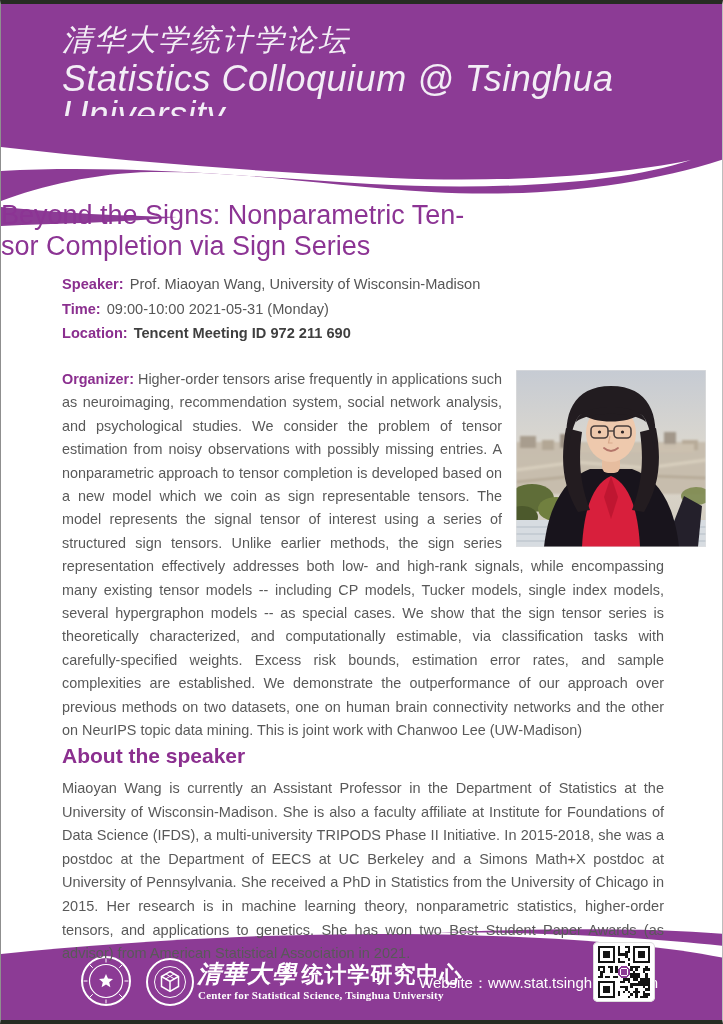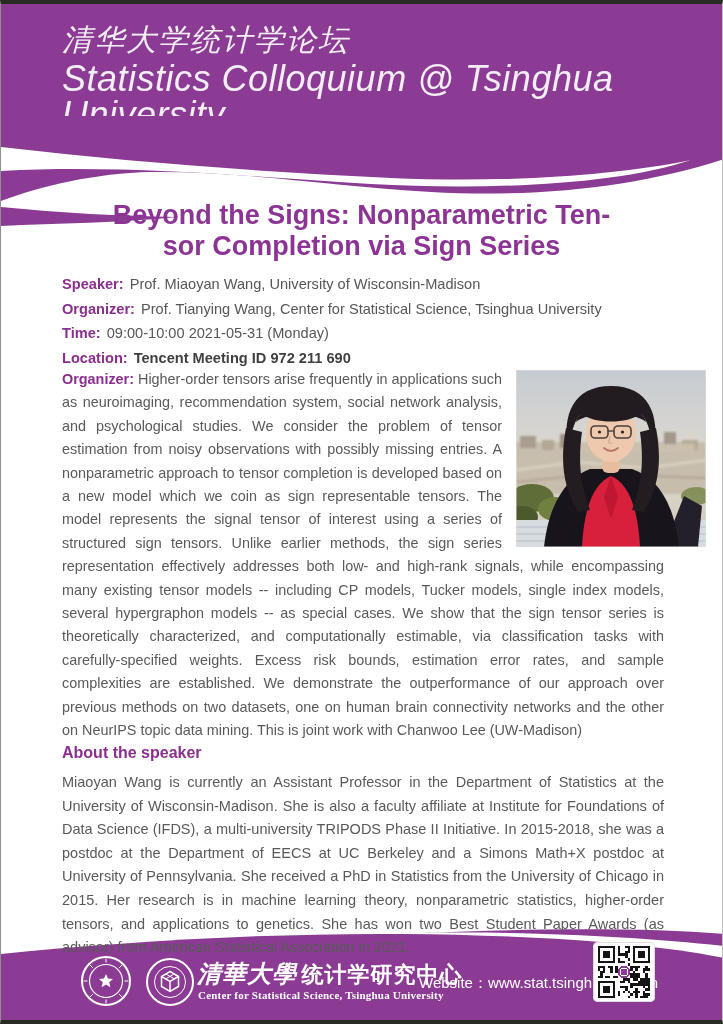--- a/index.html
+++ b/index.html
@@ -16,38 +16,38 @@
   .fill-white{fill:#ffffff;}
 
   
   .header{position:absolute;top:0;left:0;right:0;height:112px;background:var(--brand-purple,#8c3b95);}
   .header-inner{padding:18px 0 0 61px;color:var(--header-text,#f3eef6);font-style:italic;}
   .header-zh{font-size:30px;letter-spacing:2px;line-height:36px;font-weight:400;}
   .header-en{font-size:36px;line-height:36px;font-weight:300;letter-spacing:.5px;margin-top:3px;}
   .header-wave{position:absolute;top:112px;left:0;width:723px;height:124px;display:block;}
 
   
-  .talk-title{position:absolute;top:196px;left:0;width:100%;text-align:center;z-index:3;
-    color:var(--heading-purple,#8c3494);font-size:27px;font-weight:bold;line-height:31px;}
+  .talk-title{position:absolute;top:196px;left:0;width:100%;text-align:left;z-index:3;
+    color:var(--heading-purple,#8c3494);font-size:27px;font-weight:normal;line-height:31px;}
 
   
   .details{position:absolute;top:268px;left:61px;width:612px;font-size:14.6px;color:#565656;}
   .detail-row{line-height:24.6px;height:24.6px;white-space:nowrap;}
   .detail-label{color:var(--label-purple,#8b2f8f);font-weight:bold;margin-right:6px;}
   .detail-value.bold{font-weight:bold;color:#3f3f3f;}
 
   
   .abstract{position:absolute;top:364px;left:61px;width:602px;z-index:2;
     font-size:14.4px;line-height:23.4px;color:var(--body-text,#595959);text-align:justify;}
   .abstract .para-label{color:var(--label-purple,#8b2f8f);font-weight:bold;}
   .speaker-photo{float:right;width:190px;height:177px;margin:2px -42px 8px 14px;display:block;}
 
   
   .about{position:absolute;top:740px;left:61px;width:602px;z-index:2;}
-  .about-heading{color:var(--label-purple,#8b2f8f);font-size:16px;font-weight:bold;margin:0 0 9px 0;}
+  .about-heading{color:var(--label-purple,#8b2f8f);font-size:21px;font-weight:bold;margin:0 0 9px 0;}
   .about-text{font-size:14.5px;line-height:23.6px;color:var(--body-text,#595959);text-align:justify;margin:0;}
 
   
   .footer{position:absolute;left:0;bottom:0;width:647px;height:104px;}
   .footer-wave{position:absolute;top:0;left:0;width:723px;height:104px;display:block;}
   .footer-content{position:absolute;inset:0;color:#fff;}
   .logo{position:absolute;display:block;}
   .logo-tsinghua{left:79px;top:39px;width:52px;height:52px;}
   .logo-css{left:144px;top:41px;width:50px;height:50px;}
   .org-line{position:absolute;left:196px;top:42px;white-space:nowrap;}
@@ -78,23 +78,20 @@
   </svg>
 
   <div class="talk-title">
     <div>Beyond the Signs: Nonparametric Ten-</div>
     <div>sor Completion via Sign Series</div>
   </div>
 
   <div class="details">
     <div class="detail-row">
       <span class="detail-label">Speaker:</span><span class="detail-value">Prof. Miaoyan Wang, University of Wisconsin-Madison</span>
-    </div>
-    <div class="detail-row">
-      <span class="detail-label">Organizer:</span><span class="detail-value">Prof. Tianying Wang, Center for Statistical Science, Tsinghua University</span>
     </div>
     <div class="detail-row">
       <span class="detail-label">Time:</span><span class="detail-value">09:00-10:00 2021-05-31 (Monday)</span>
     </div>
     <div class="detail-row">
       <span class="detail-label">Location:</span><span class="detail-value bold">Tencent Meeting ID 972 211 690</span>
     </div>
   </div>
 
   <div class="abstract">

